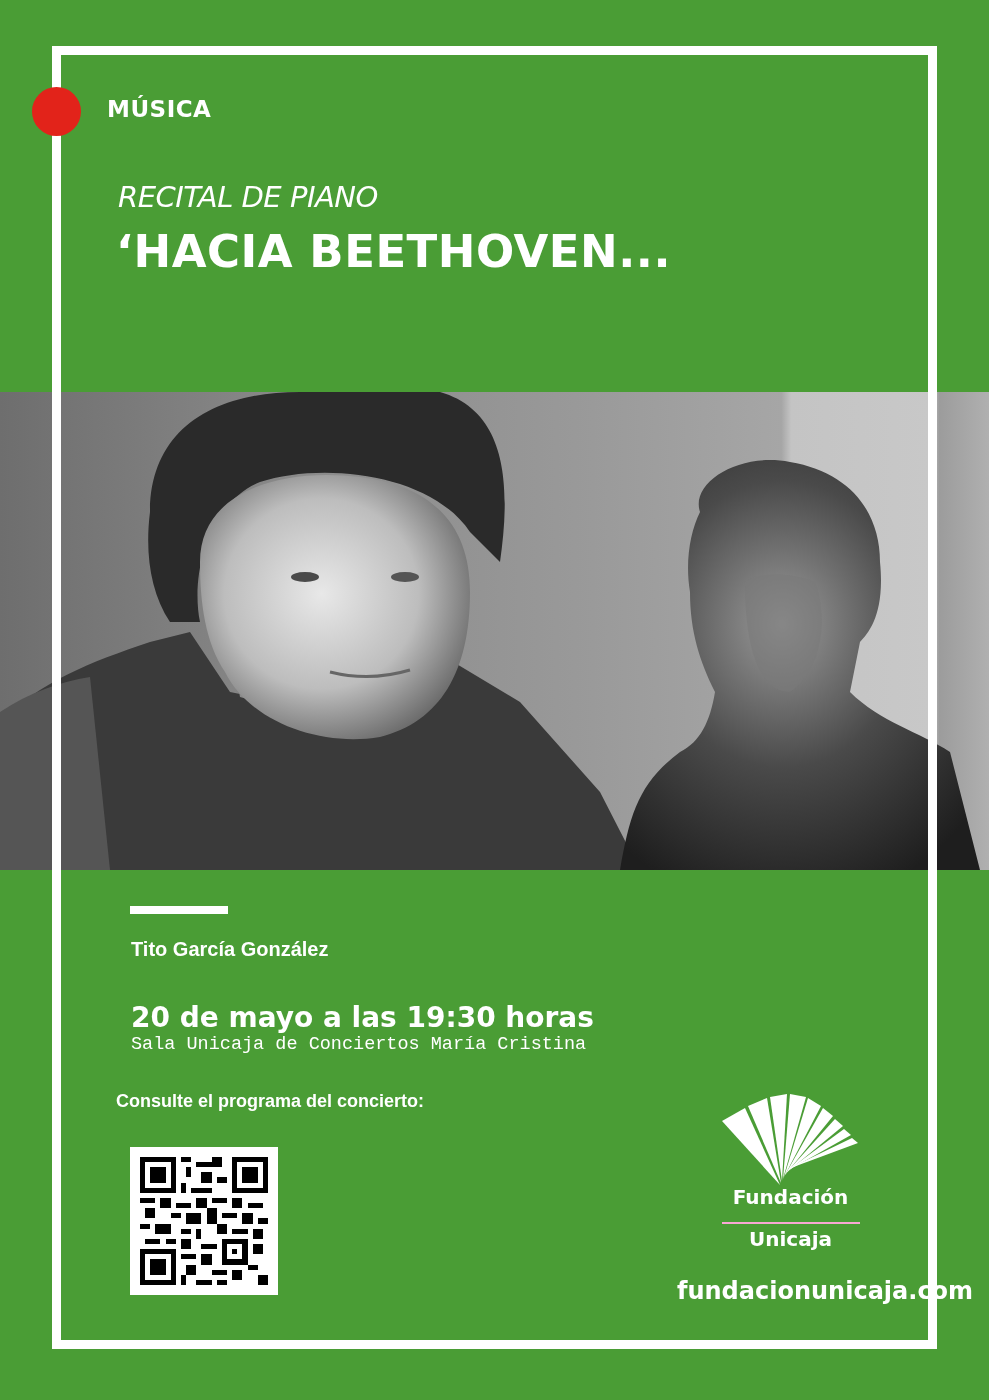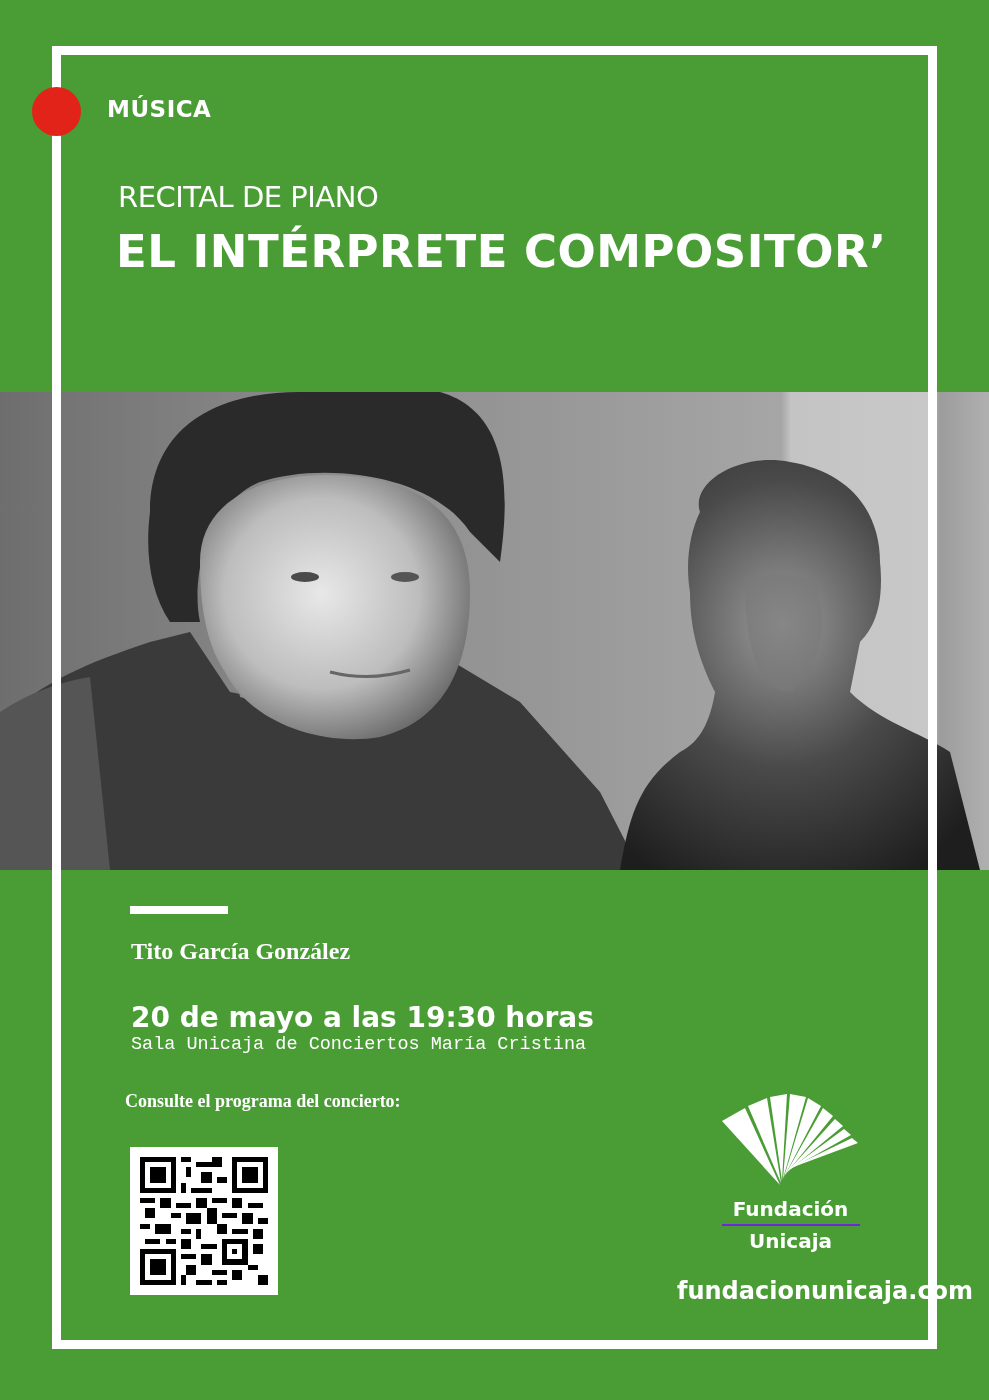--- a/index.html
+++ b/index.html
@@ -41,60 +41,61 @@
       font-size: 23px;
       letter-spacing: 0.5px;
     }
     .subtitle {
       position: absolute;
       left: 118px; top: 180px;
       font-family: "DejaVu Sans", sans-serif;
       font-size: 29px;
       letter-spacing: -0.5px;
       font-weight: normal;
+      font-style: italic;
     }
     .title {
       position: absolute;
       left: 116px; top: 222px;
       font-family: "DejaVu Sans", sans-serif;
       font-weight: bold;
       font-size: 45px;
       line-height: 60px;
       letter-spacing: 0.5px;
     }
     .divider {
       position: absolute;
       left: 130px; top: 906px;
       width: 98px; height: 8px;
       background: #ffffff;
     }
     .performer {
       position: absolute;
       left: 131px; top: 938px;
-      font-family: Liberation Serif, serif;
-      font-weight: bold;
-      font-size: 24px;
+      font-family: Liberation Sans, sans-serif;
+      font-weight: bold;
+      font-size: 20px;
     }
     .datetime {
       position: absolute;
       left: 131px; top: 1001px;
       font-family: "DejaVu Sans", sans-serif;
       font-weight: bold;
       font-size: 28px;
     }
     .venue {
       position: absolute;
       left: 131px; top: 1034px;
       font-family: Liberation Mono, monospace;
       font-size: 18.5px;
     }
     .program {
       position: absolute;
-      left: 125px; top: 1091px;
-      font-family: Liberation Serif, serif;
+      left: 116px; top: 1091px;
+      font-family: Liberation Sans, sans-serif;
       font-weight: bold;
       font-size: 18px;
     }
     .qr {
       position: absolute;
       left: 130px; top: 1147px;
       width: 148px; height: 148px;
       background: #ffffff;
       padding: 10px;
     }
@@ -103,24 +104,24 @@
       position: absolute;
       left: 718px; top: 1093px;
       width: 145px;
       text-align: center;
     }
     .logo svg { width: 142px; height: 92px; display: block; margin: 0 auto; }
     .logo-name1 {
       font-family: "DejaVu Sans", sans-serif;
       font-weight: bold;
       font-size: 20px;
-      margin-top: 12px;
+      margin-top: 0px;
       display: inline-block;
-      padding-bottom: 3px;
-      border-bottom: 2px solid #6d28d9;
+      padding-bottom: 13px;
+      border-bottom: 2px solid #f9a8d4;
       width: 138px;
     }
     .logo-name2 {
       font-family: "DejaVu Sans", sans-serif;
       font-weight: bold;
       font-size: 20px;
       margin-top: 3px;
     }
     .website {
       position: absolute;
@@ -167,21 +168,21 @@
   </svg>
 </div>
 
 <div class="frame"></div>
 
 <div class="dot"></div>
 <div class="category">MÚSICA</div>
 
 <div class="subtitle">RECITAL DE PIANO</div>
 <div class="title">
-  <div>EL INTÉRPRETE COMPOSITOR’</div>
+  <div>‘HACIA BEETHOVEN...</div>
 </div>
 
 <div class="divider"></div>
 <div class="performer">Tito García González</div>
 <div class="datetime">20 de mayo a las 19:30 horas</div>
 <div class="venue">Sala Unicaja de Conciertos María Cristina</div>
 <div class="program">Consulte el programa del concierto:</div>
 
 <div class="qr">
   <svg viewBox="0 0 25 25" shape-rendering="crispEdges">

